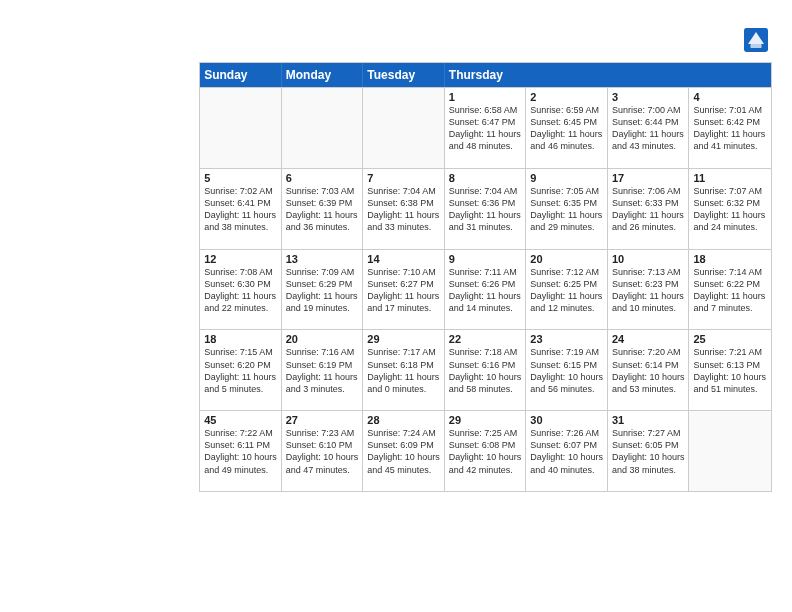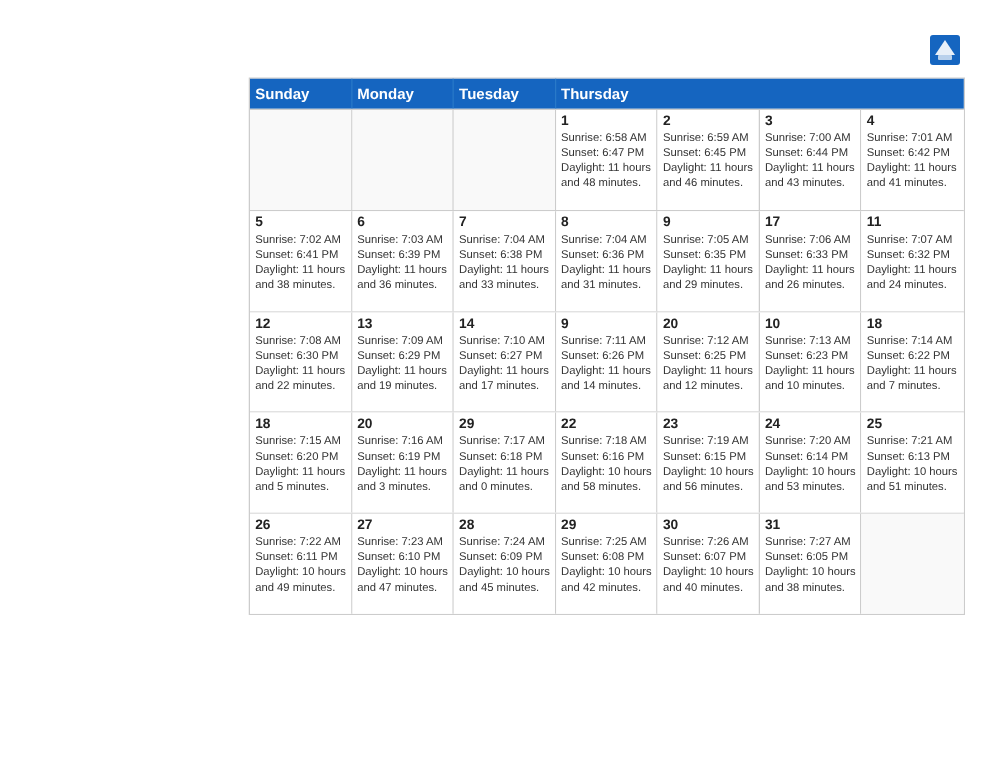--- a/index.html
+++ b/index.html
@@ -245,21 +245,21 @@
             <span class="day-num">24</span>
             <div class="cell-text">Sunrise: 7:20 AM<br>Sunset: 6:14 PM<br>Daylight: 10 hours<br>and 53 minutes.</div>
           </div>
           <div class="cal-cell">
             <span class="day-num">25</span>
             <div class="cell-text">Sunrise: 7:21 AM<br>Sunset: 6:13 PM<br>Daylight: 10 hours<br>and 51 minutes.</div>
           </div>
         </div>
         <div class="cal-row">
           <div class="cal-cell">
-            <span class="day-num">26</span>
+            <span class="day-num">45</span>
             <div class="cell-text">Sunrise: 7:22 AM<br>Sunset: 6:11 PM<br>Daylight: 10 hours<br>and 49 minutes.</div>
           </div>
           <div class="cal-cell">
             <span class="day-num">27</span>
             <div class="cell-text">Sunrise: 7:23 AM<br>Sunset: 6:10 PM<br>Daylight: 10 hours<br>and 47 minutes.</div>
           </div>
           <div class="cal-cell">
             <span class="day-num">28</span>
             <div class="cell-text">Sunrise: 7:24 AM<br>Sunset: 6:09 PM<br>Daylight: 10 hours<br>and 45 minutes.</div>
           </div>

